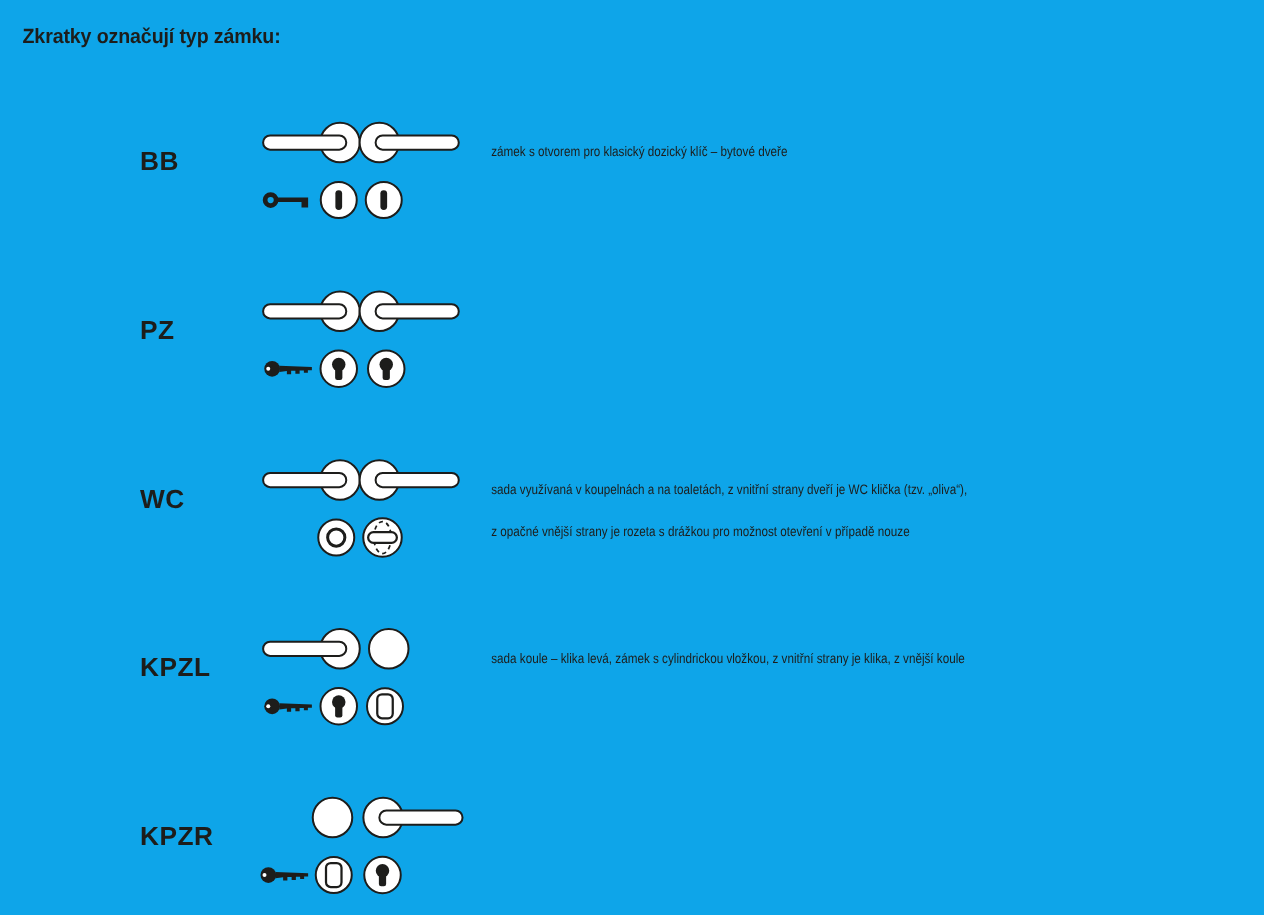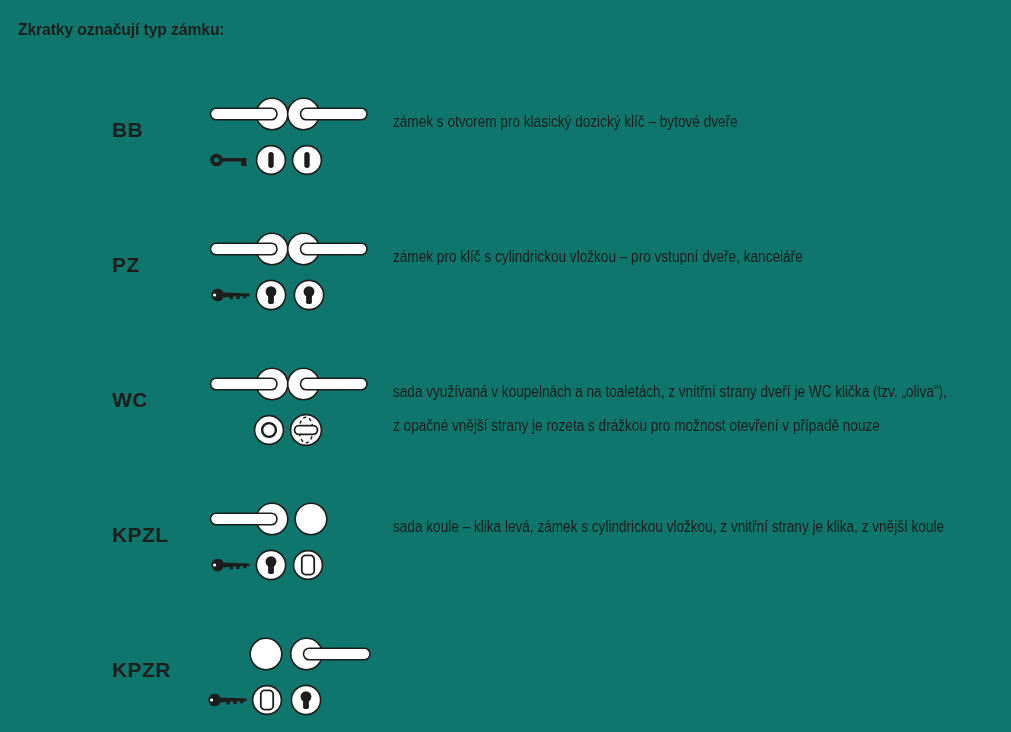--- a/index.html
+++ b/index.html
@@ -5,21 +5,21 @@
   * { margin: 0; padding: 0; box-sizing: border-box; }
   html, body { background: #ffffff; }
   body {
     width: 1011px; height: 732px;
     font-family: "Liberation Sans", sans-serif;
     color: #1d1d1b;
   }
   .page {
     position: relative;
     width: 1011px; height: 732px;
-    background: #0f766e;
+    background: #0ea5e9;
     overflow: hidden;
   }
   .title {
     position: absolute;
     left: 18px; top: 20px;
     font-size: 16.5px;
     font-weight: bold;
     letter-spacing: -0.1px;
     display: inline-block;
     transform: scaleX(0.95);
@@ -40,21 +40,21 @@
     letter-spacing: 0.4px;
   }
   .icons {
     position: absolute;
     left: 205px; top: 5px;
     width: 170px; height: 90px;
   }
   .desc {
     position: absolute;
     left: 393px; top: 15px;
-    font-size: 16px;
+    font-size: 11px;
   }
   .desc .line {
     display: block;
     height: 34px;
     line-height: 34px;
     white-space: nowrap;
     transform: scaleX(0.85);
     transform-origin: 0 50%;
     letter-spacing: 0;
   }
@@ -129,23 +129,20 @@
 
   <section class="row" style="top:225px">
     <div class="code">PZ</div>
     <svg class="icons" viewBox="0 0 170 90">
       <use href="#handle-left"></use>
       <use href="#handle-right"></use>
       <use href="#key-cylinder"></use>
       <use href="#rosette-pz" transform="translate(66,65)"></use>
       <use href="#rosette-pz" transform="translate(104,65)"></use>
     </svg>
-    <div class="desc">
-      <span class="line">zámek pro klíč s cylindrickou vložkou – pro vstupní dveře, kanceláře</span>
-    </div>
   </section>
 
   <section class="row" style="top:360px">
     <div class="code">WC</div>
     <svg class="icons" viewBox="0 0 170 90">
       <use href="#handle-left"></use>
       <use href="#handle-right"></use>
       <use href="#rosette-groove" transform="translate(64,65)"></use>
       <use href="#rosette-oliva" transform="translate(101,65)"></use>
     </svg>

